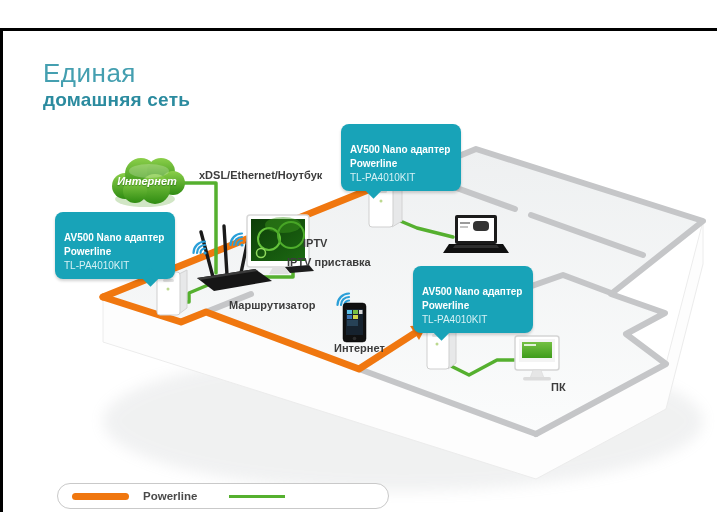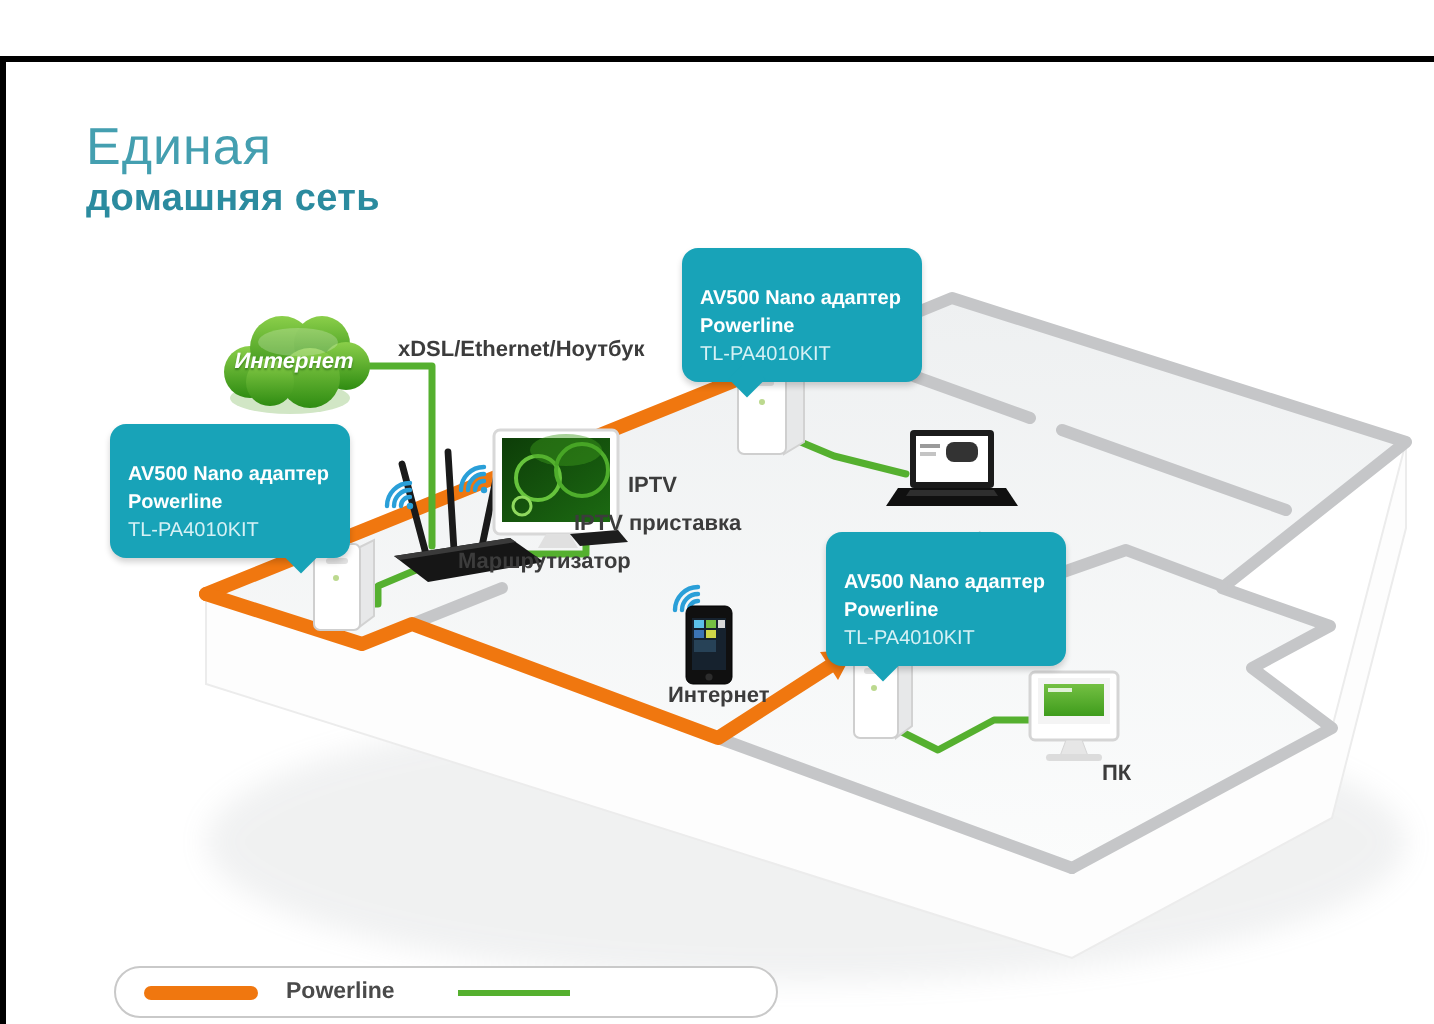--- a/index.html
+++ b/index.html
@@ -208,22 +208,22 @@
 
   <div class="title">
     <div class="l1">Единая</div>
     <div class="l2">домашняя сеть</div>
   </div>
 
   <div class="cloud-lbl">Интернет</div>
 
   <div class="lbl" style="left:196px;top:138px;">xDSL/Ethernet/Ноутбук</div>
 
-  <div class="lbl" style="left:226px;top:244px;">Маршрутизатор</div>
-  <div class="lbl" style="left:311px;top:206px;text-align:center;">IPTV</div>
+  <div class="lbl" style="left:226px;top:268px;">Маршрутизатор</div>
+  <div class="lbl" style="left:300px;top:206px;text-align:center;">IPTV</div>
   <div class="lbl" style="left:284px;top:225px;">IPTV приставка</div>
   <div class="lbl" style="left:455px;top:234px;">Ноутбук</div>
   <div class="lbl" style="left:331px;top:311px;">Интернет</div>
   <div class="lbl" style="left:526px;top:350px;padding-left:22px;">ПК</div>
 
   <div class="callout co1" style="left:52px;top:181px;">
     <b>AV500 Nano адаптер</b>
     <b>Powerline</b>
     <span class="model">TL-PA4010KIT</span>
   </div>

